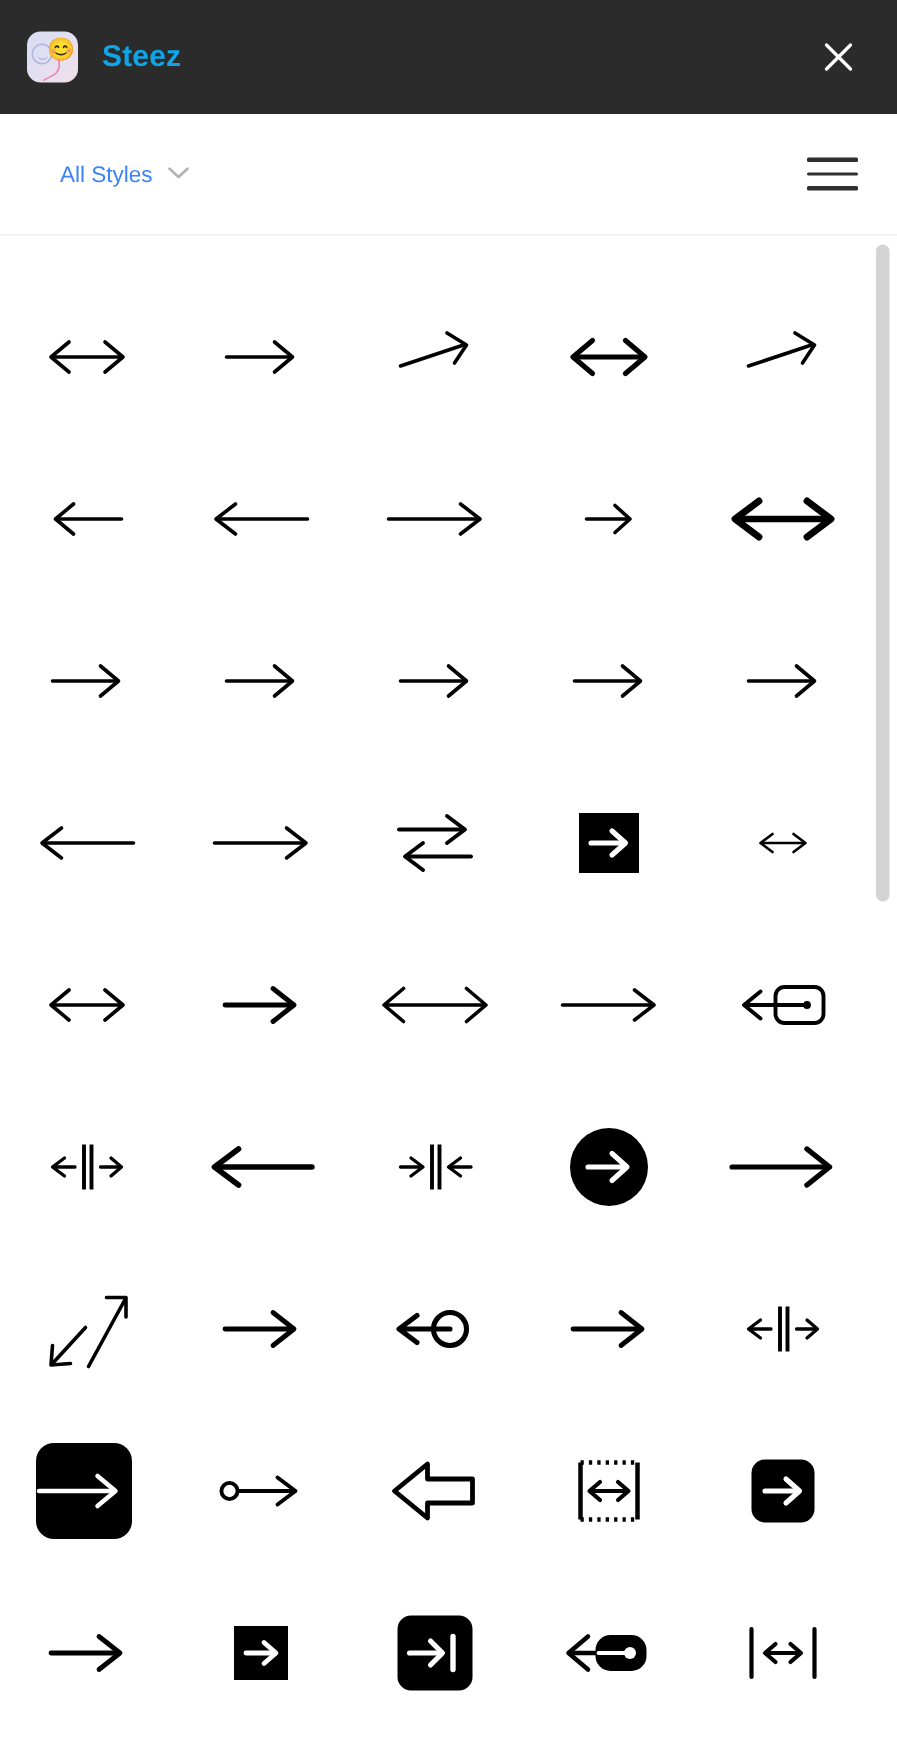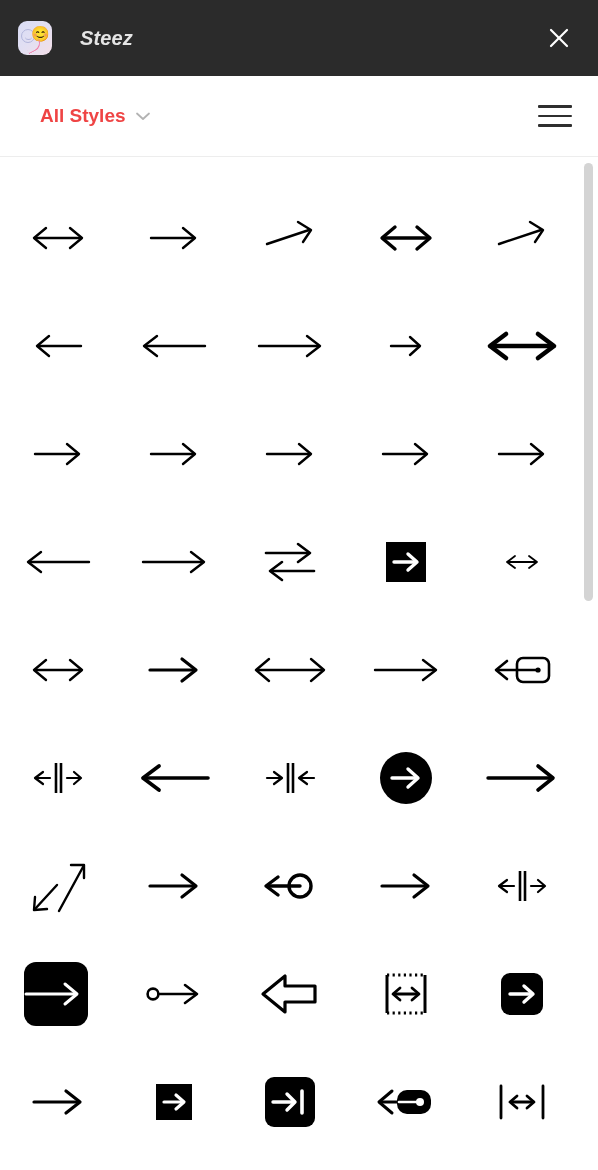--- a/index.html
+++ b/index.html
@@ -62,27 +62,26 @@
   .app-icon .swoosh {
     position:absolute;
     left: 8px; bottom: 4px;
     width: 16px; height: 9px;
     border-bottom: 1.6px solid #f07ba8;
     border-right: 1.6px solid #f07ba8;
     border-radius: 0 0 10px 0;
     transform: rotate(-28deg);
   }
   .app-title {
-    color: #e5e5e5;
+    color: #0ea5e9;
     font-size: 20px;
     font-weight: bold;
     letter-spacing: .1px;
-    margin-left: 28px;
+    margin-left: 16px;
     flex: 1 1 auto;
-    font-style: italic;
   }
   .close-btn {
     width: 34px; height: 34px;
     position: relative;
     cursor: pointer;
     flex: 0 0 34px;
   }
 
   
   .filterbar {
@@ -94,23 +93,23 @@
     align-items: center;
     padding: 0 22px 0 40px;
   }
   .style-select {
     display: flex;
     align-items: center;
     gap: 9px;
     cursor: pointer;
   }
   .style-select .label {
-    font-size: 19px;
-    color: #ef4444;
-    font-weight: bold;
+    font-size: 15px;
+    color: #3b82f6;
+    font-weight: normal;
   }
   .menu-btn {
     margin-left: auto;
     width: 38px; height: 30px;
     display: flex;
     flex-direction: column;
     justify-content: center;
     gap: 7px;
     cursor: pointer;
   }

